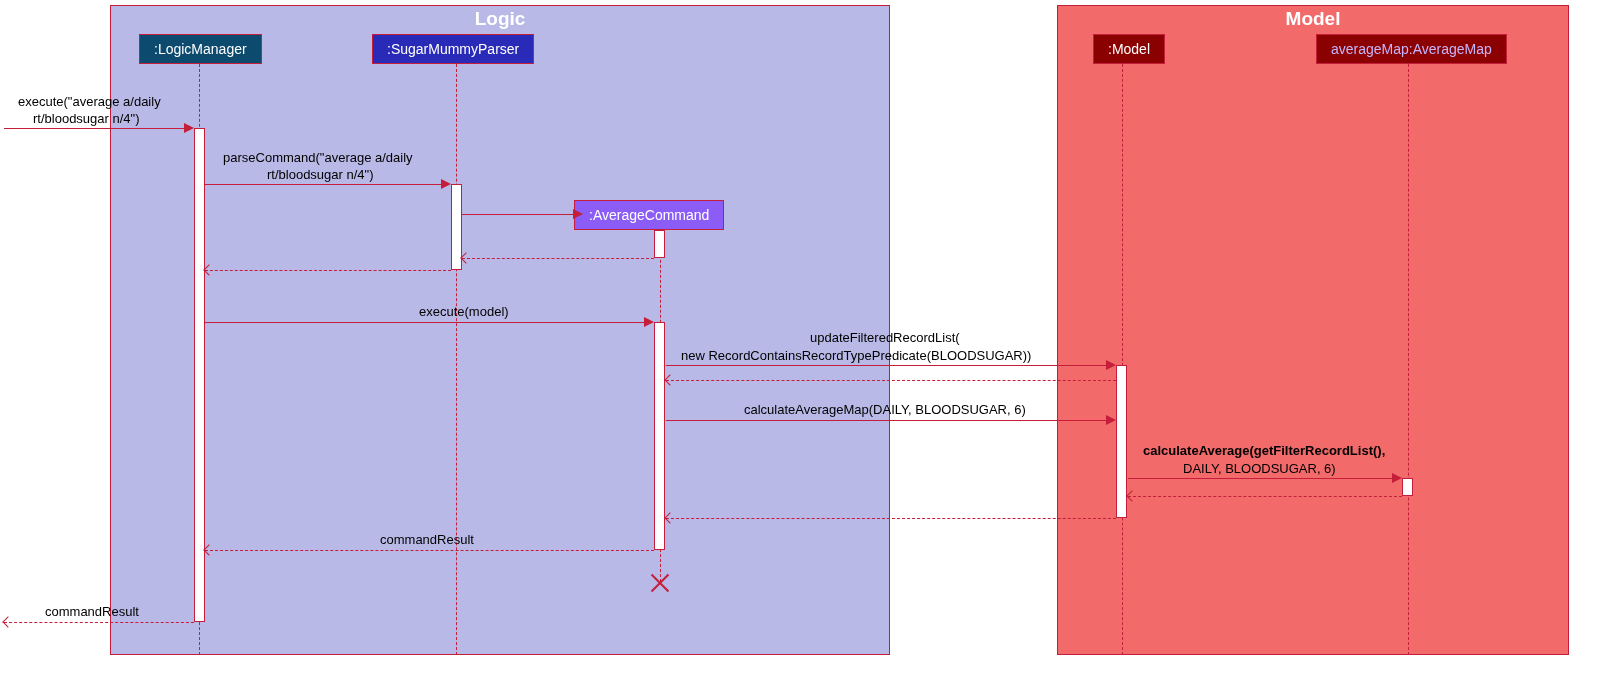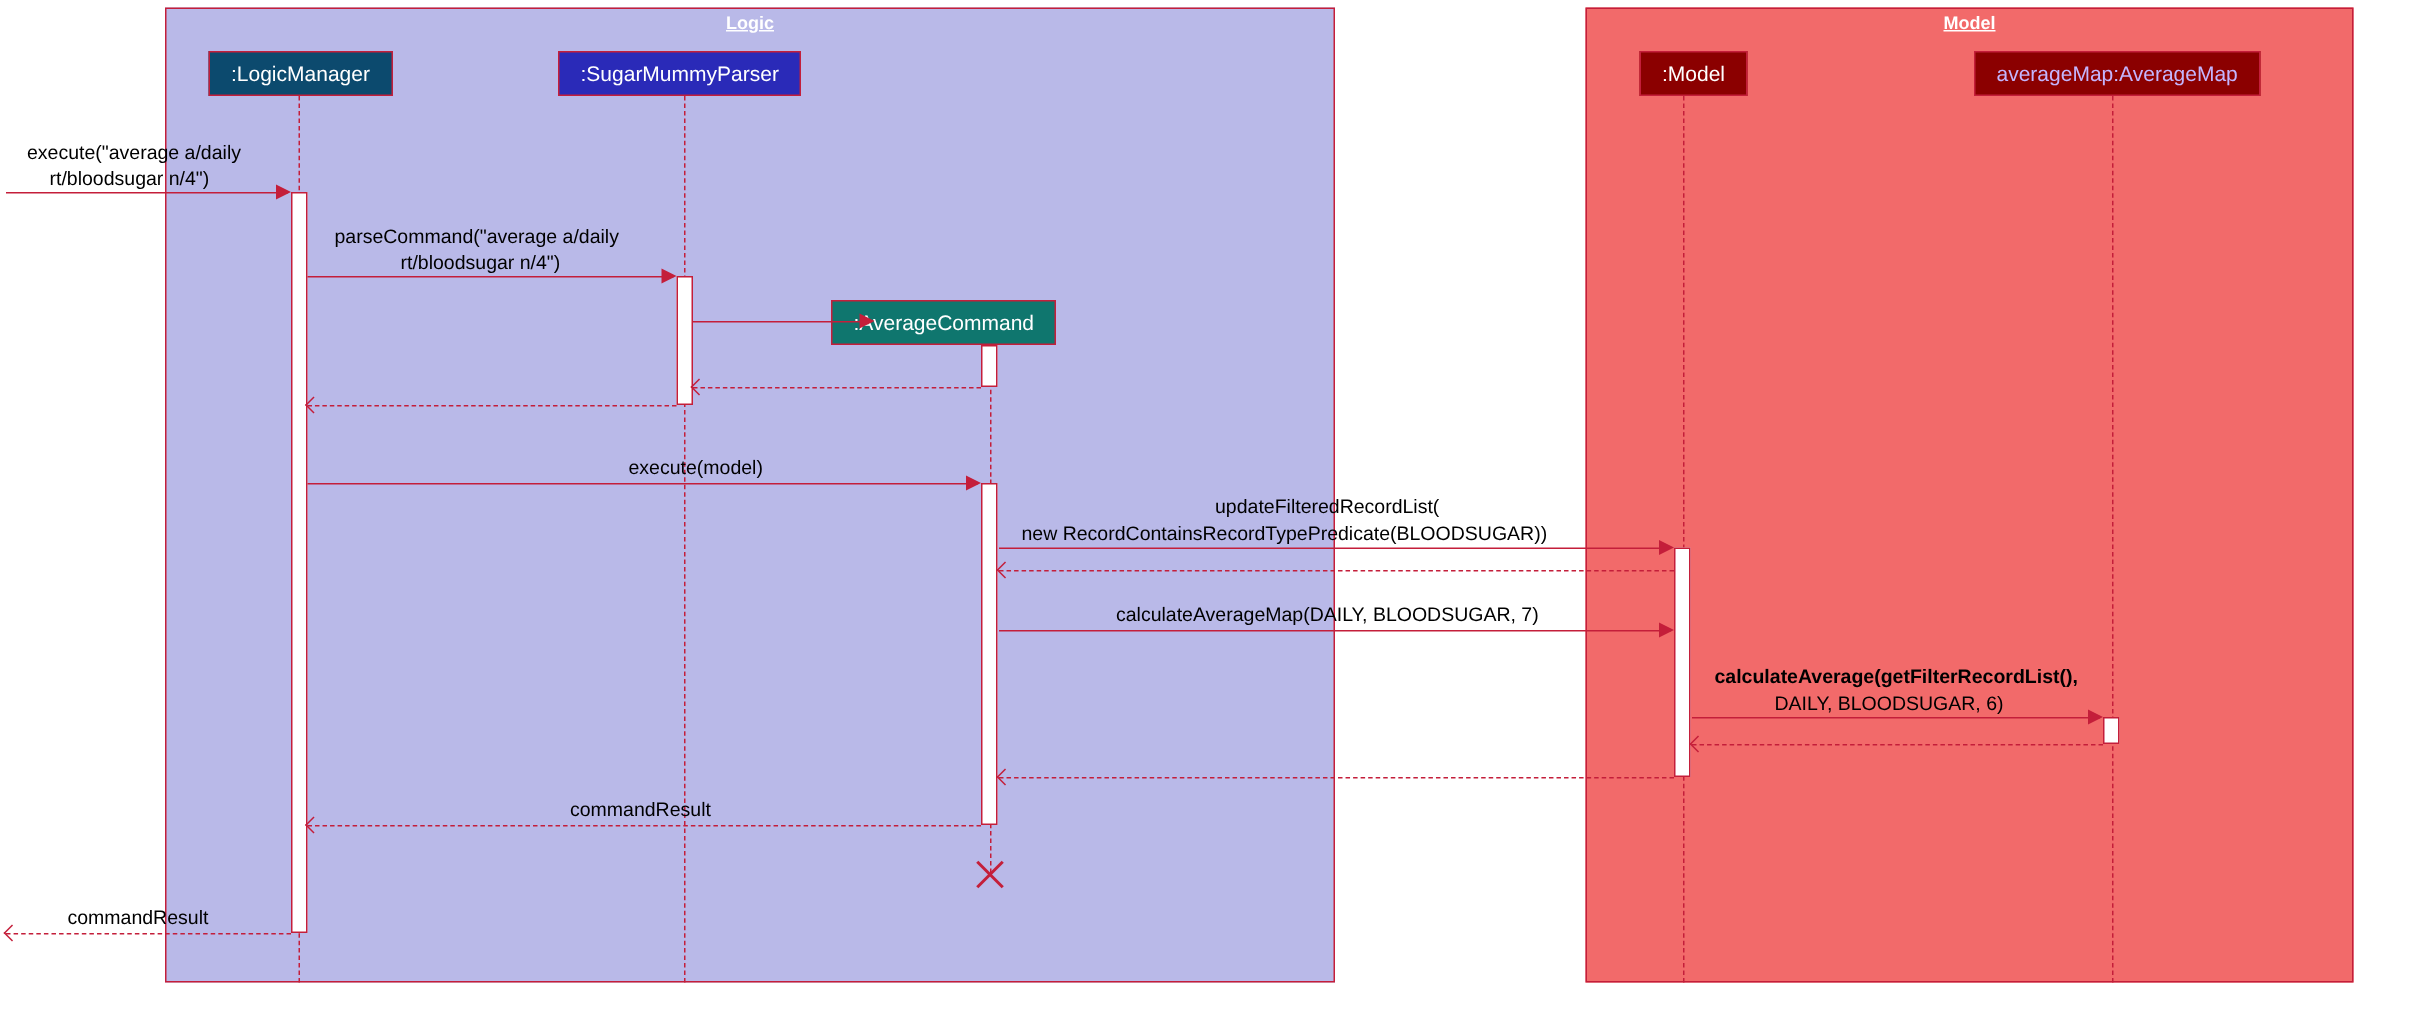--- a/index.html
+++ b/index.html
@@ -16,23 +16,22 @@
   .container-box {
     position: absolute;
     border: 1.5px solid;
   }
   .container-title {
     position: absolute;
     top: 0;
     left: 50%;
     transform: translateX(-50%);
     font-weight: bold;
-    font-size: 12px;
+    font-size: 19px;
     padding: 2px 0;
-    text-decoration: underline;
   }
   .participant {
     position: absolute;
     border: 1.5px solid #c41e3a;
     padding: 6px 14px;
     font-size: 14px;
     white-space: nowrap;
   }
   .lifeline {
     position: absolute;
@@ -92,21 +91,21 @@
 <div class="container-box" style="left:110px; top:5px; width:780px; height:650px; background:#b9b9e8; border-color:#c41e3a;">
   <div class="container-title" style="color:#fff;">Logic</div>
 </div>
 
 <div class="container-box" style="left:1057px; top:5px; width:512px; height:650px; background:#f26a6a; border-color:#c41e3a;">
   <div class="container-title" style="color:#fff;">Model</div>
 </div>
 
 <div class="participant" style="left:139px; top:34px; background:#0c4a6e; color:#fff;">:LogicManager</div>
 <div class="participant" style="left:372px; top:34px; background:#2a2ab8; color:#fff;">:SugarMummyParser</div>
-<div class="participant" style="left:554px; top:200px; background:#0f766e; color:#fff;">:AverageCommand</div>
+<div class="participant" style="left:574px; top:200px; background:#8b5cf6; color:#fff;">:AverageCommand</div>
 <div class="participant" style="left:1093px; top:34px; background:#8b0000; color:#fff;">:Model</div>
 <div class="participant" style="left:1316px; top:34px; background:#8b0000; color:#c4b5fd;">averageMap:AverageMap</div>
 
 <div class="lifeline" style="left:199px; top:64px; height:591px;"></div>
 <div class="lifeline" style="left:456px; top:64px; height:591px;"></div>
 <div class="lifeline" style="left:660px; top:230px; height:352px;"></div>
 <div class="lifeline" style="left:1122px; top:64px; height:591px;"></div>
 <div class="lifeline" style="left:1408px; top:64px; height:591px;"></div>
 
 <div class="activation" style="left:194px; top:128px; height:494px;"></div>
@@ -140,21 +139,21 @@
 <div class="arrow-r" style="left:644px; top:317px;"></div>
 
 <div class="msg-label" style="left:810px; top:330px;">updateFilteredRecordList(</div>
 <div class="msg-label" style="left:681px; top:348px;">new RecordContainsRecordTypePredicate(BLOODSUGAR))</div>
 <div class="msg-line solid-line" style="left:666px; top:365px; width:448px;"></div>
 <div class="arrow-r" style="left:1106px; top:360px;"></div>
 
 <div class="msg-line dashed-line" style="left:666px; top:380px; width:450px;"></div>
 <div class="arrow-l-open" style="left:666px; top:376px;"></div>
 
-<div class="msg-label" style="left:744px; top:402px;">calculateAverageMap(DAILY, BLOODSUGAR, 7)</div>
+<div class="msg-label" style="left:744px; top:402px;">calculateAverageMap(DAILY, BLOODSUGAR, 6)</div>
 <div class="msg-line solid-line" style="left:666px; top:420px; width:448px;"></div>
 <div class="arrow-r" style="left:1106px; top:415px;"></div>
 
 <div class="msg-label" style="left:1143px; top:443px;font-weight:bold;">calculateAverage(getFilterRecordList(),</div>
 <div class="msg-label" style="left:1183px; top:461px;">DAILY, BLOODSUGAR, 6)</div>
 <div class="msg-line solid-line" style="left:1128px; top:478px; width:272px;"></div>
 <div class="arrow-r" style="left:1392px; top:473px;"></div>
 
 <div class="msg-line dashed-line" style="left:1128px; top:496px; width:274px;"></div>
 <div class="arrow-l-open" style="left:1128px; top:492px;"></div>

